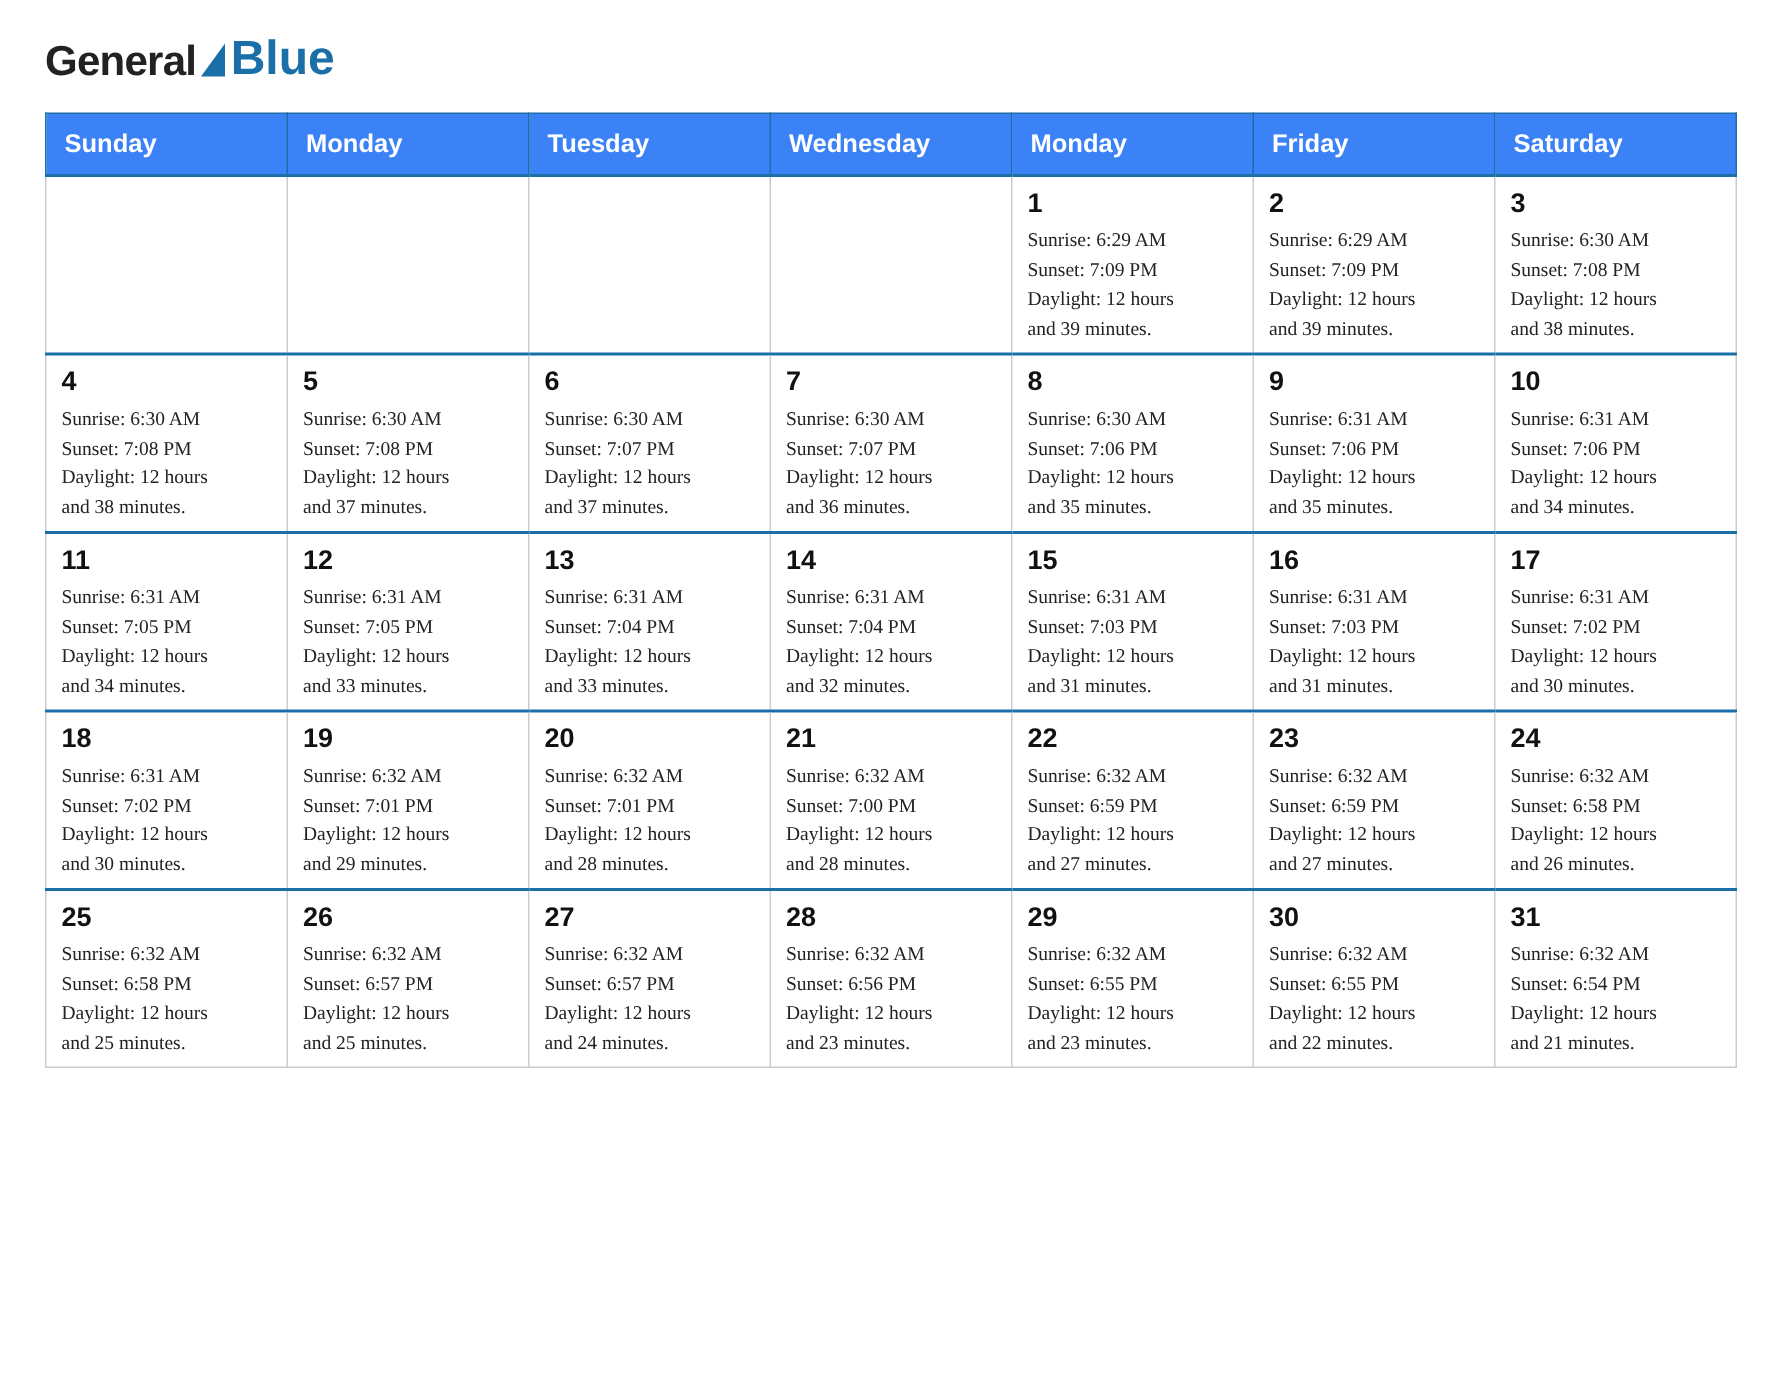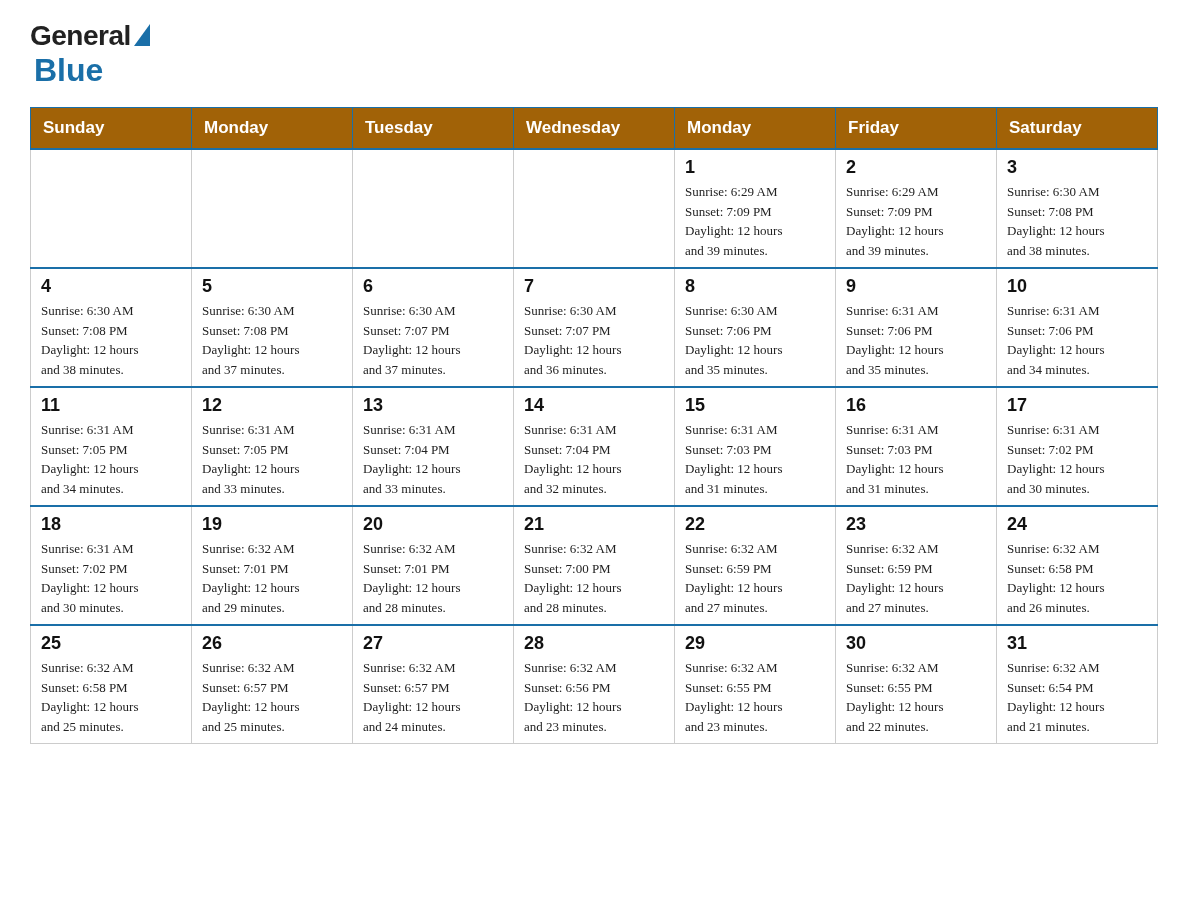--- a/index.html
+++ b/index.html
@@ -12,22 +12,22 @@
       padding: 20px 30px 30px 30px;
     }
     .header {
       display: flex;
       justify-content: space-between;
       align-items: flex-start;
       margin-bottom: 18px;
     }
     .logo {
       display: flex;
-      flex-direction: column;
-      align-items: flex-start;
+      flex-direction: row;
+      align-items: flex-end;
     }
     .logo-top {
       display: flex;
       align-items: center;
       font-size: 28px;
       font-weight: bold;
       color: #222;
       letter-spacing: -0.5px;
     }
     .logo-general { color: #222; }
@@ -44,21 +44,21 @@
       color: #1a6fa8;
       font-size: 32px;
       font-weight: bold;
       margin-left: 2px;
     }
     .title-area { text-align: right; }
     .month-title { font-size: 52px; font-weight: 300; color: #111; letter-spacing: -1px; }
     .location { font-size: 22px; color: #444; margin-top: 2px; }
     .calendar { width: 100%; border-collapse: collapse; margin-top: 0; }
     .calendar th {
-      background: #a16207;
+      background: #3b82f6;
       color: #fff;
       font-size: 17px;
       font-weight: 600;
       padding: 10px 12px;
       text-align: left;
       border: 1px solid #1a6fa8;
     }
     .calendar td {
       border: 1px solid #ccc;
       vertical-align: top;

